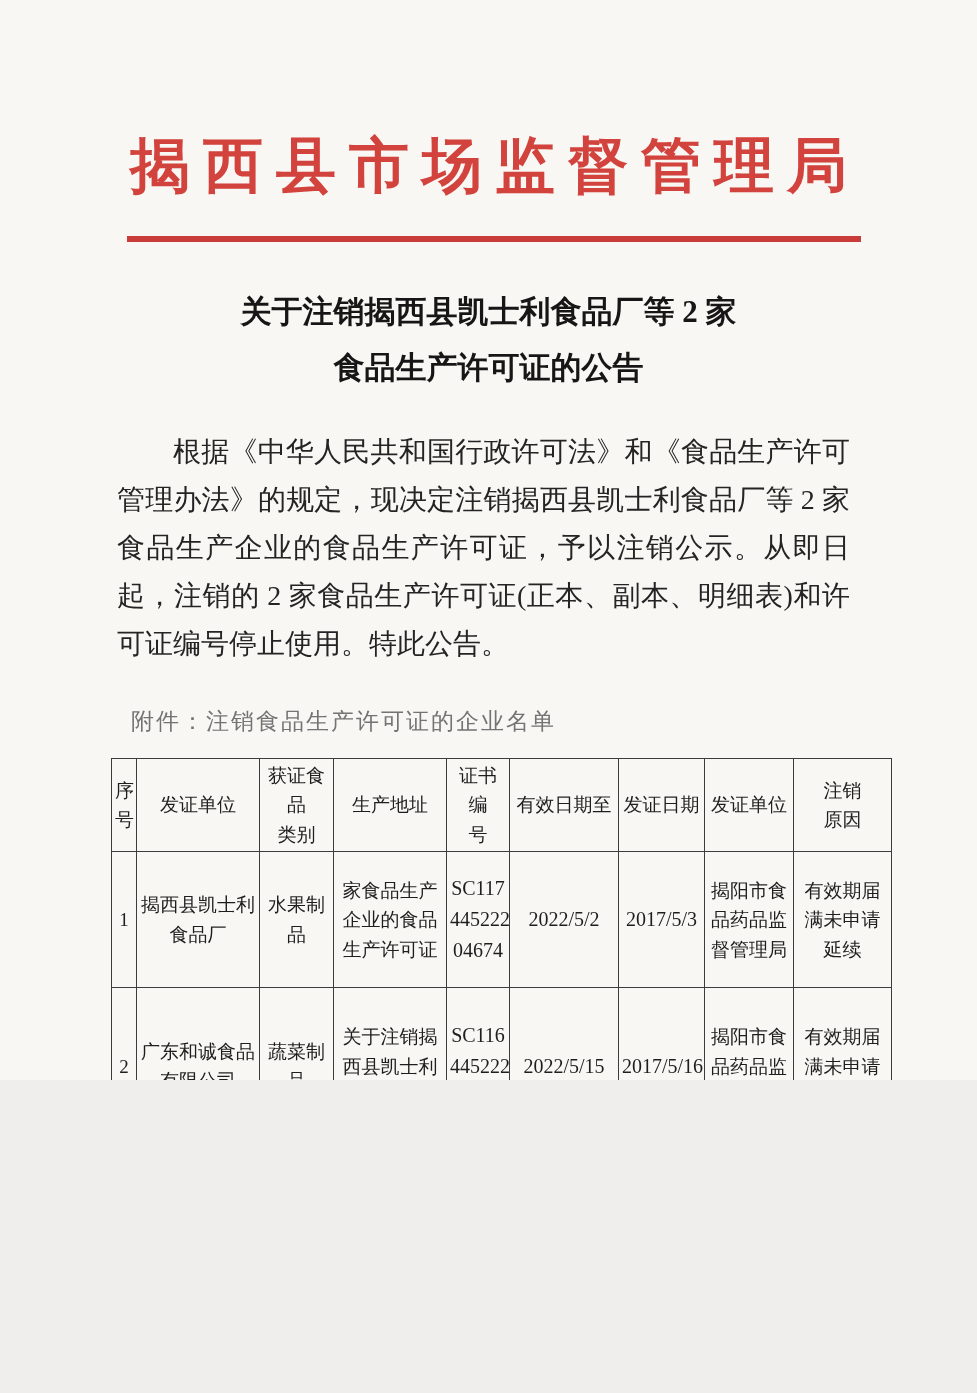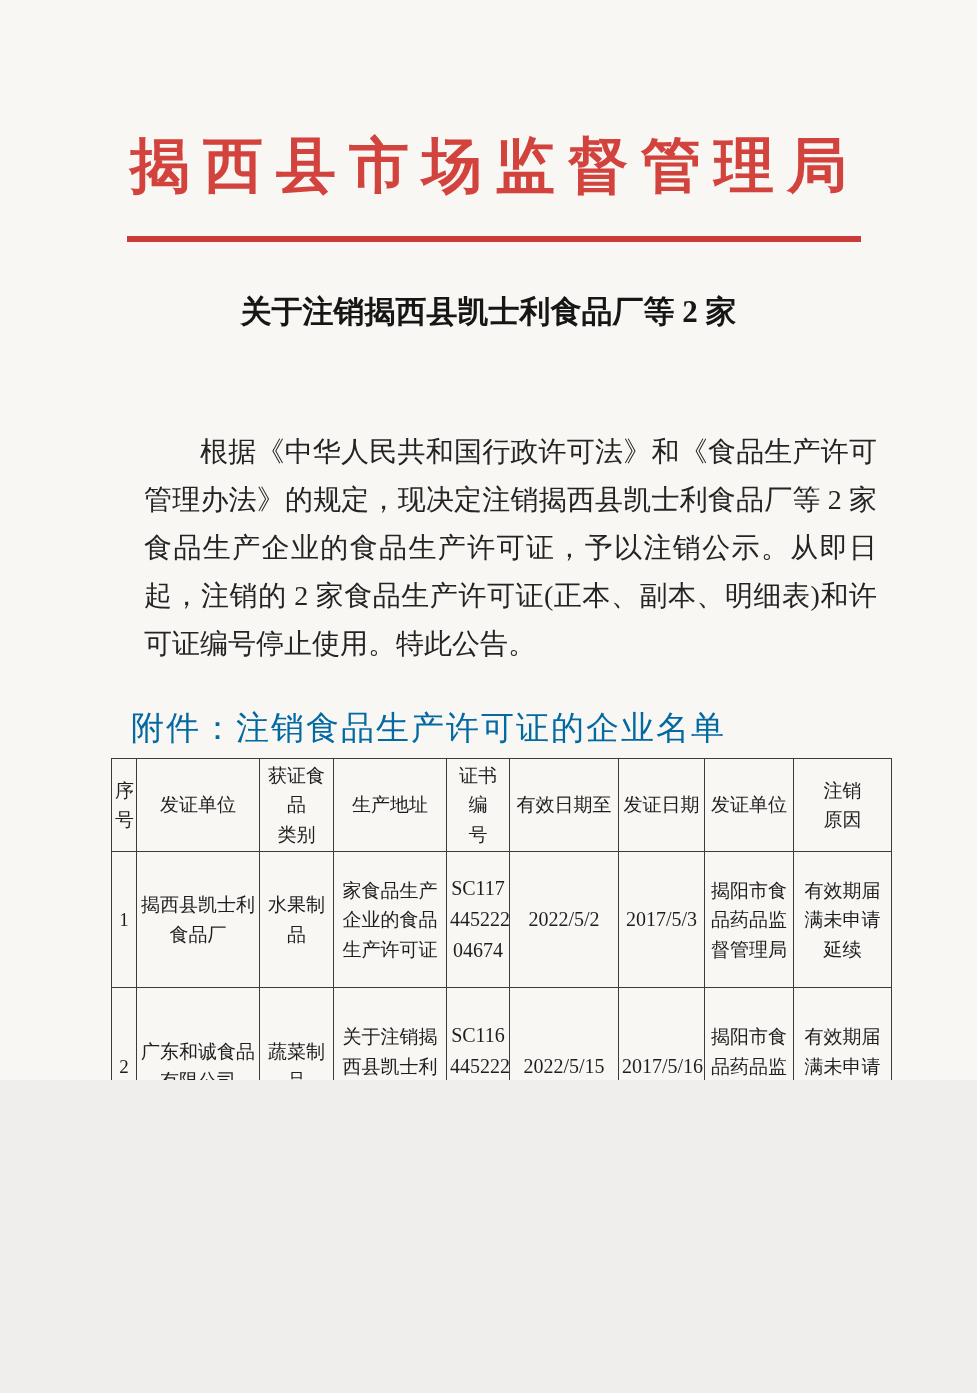--- a/index.html
+++ b/index.html
@@ -31,28 +31,28 @@
   }
   
   .doc-title {
     position: absolute; top: 284px; left: 0; width: 100%;
     text-align: center;
     font-size: 31px; font-weight: 700; color: #161616;
     line-height: 56px;
   }
   
   .body-par {
-    position: absolute; top: 428px; left: 144px; width: 733px;
+    position: absolute; top: 428px; left: 117px; width: 733px;
     font-size: 28px; line-height: 48px;
     color: #242424;
     text-align: justify; text-indent: 2em;
   }
   .attachment {
     position: absolute; top: 706px; left: 131px;
-    font-size: 33px; color: #0369a1; letter-spacing: 2px;
+    font-size: 23px; color: #737373; letter-spacing: 2px;
   }
   
   .license-table {
     position: absolute; top: 758px; left: 111px;
     width: 780px;
     border-collapse: collapse; table-layout: fixed;
     font-size: 19px; color: #1e1e1e;
   }
   .license-table td {
     border: 1.6px solid #3c3c3c;
@@ -92,20 +92,21 @@
 </head>
 <body>
 
 <div class="page">
 
   <div class="letterhead">揭西县市场监督管理局</div>
   <div class="divider"></div>
 
   <div class="doc-title">
     <div>关于注销揭西县凯士利食品厂等 2 家</div>
+    <div>食品生产许可证的公告</div>
   </div>
 
   <div class="body-par">根据《中华人民共和国行政许可法》和《食品生产许可管理办法》的规定，现决定注销揭西县凯士利食品厂等 2 家食品生产企业的食品生产许可证，予以注销公示。从即日起，注销的 2 家食品生产许可证(正本、副本、明细表)和许可证编号停止使用。特此公告。</div>
 
   <div class="attachment">附件：注销食品生产许可证的企业名单</div>
 
   <table class="license-table">
     <colgroup>
       <col style="width:25px">
         <col style="width:123px">

